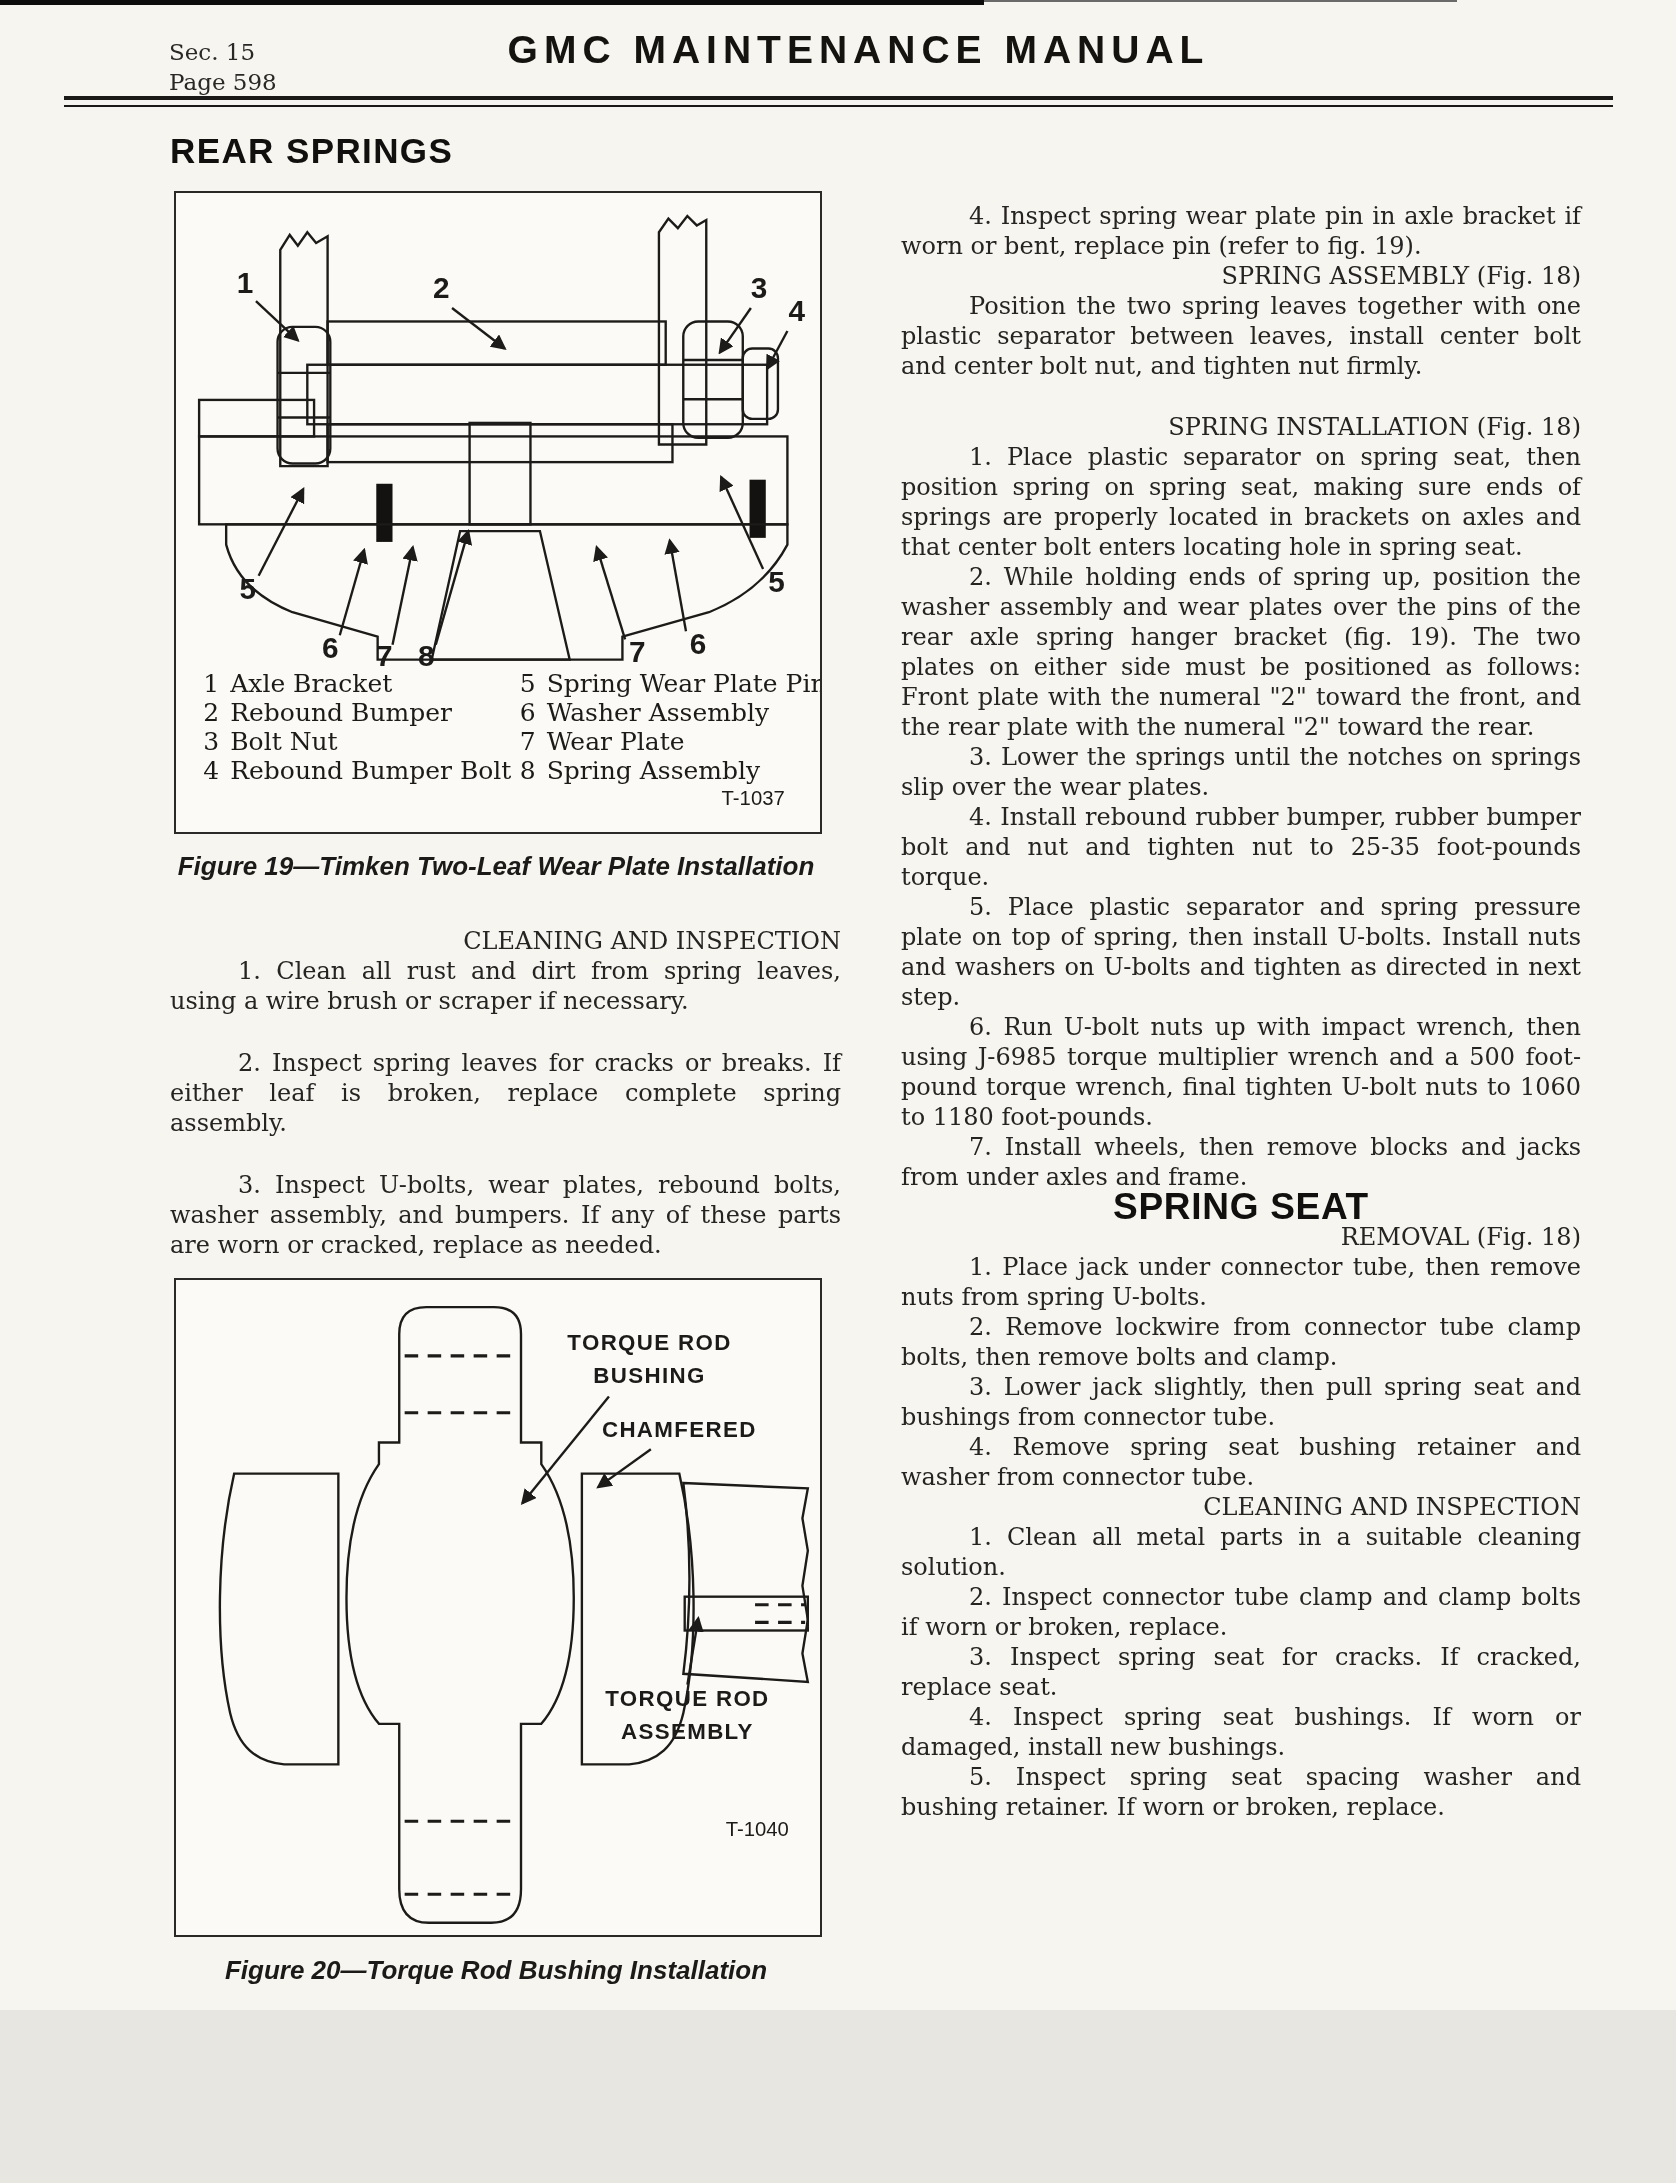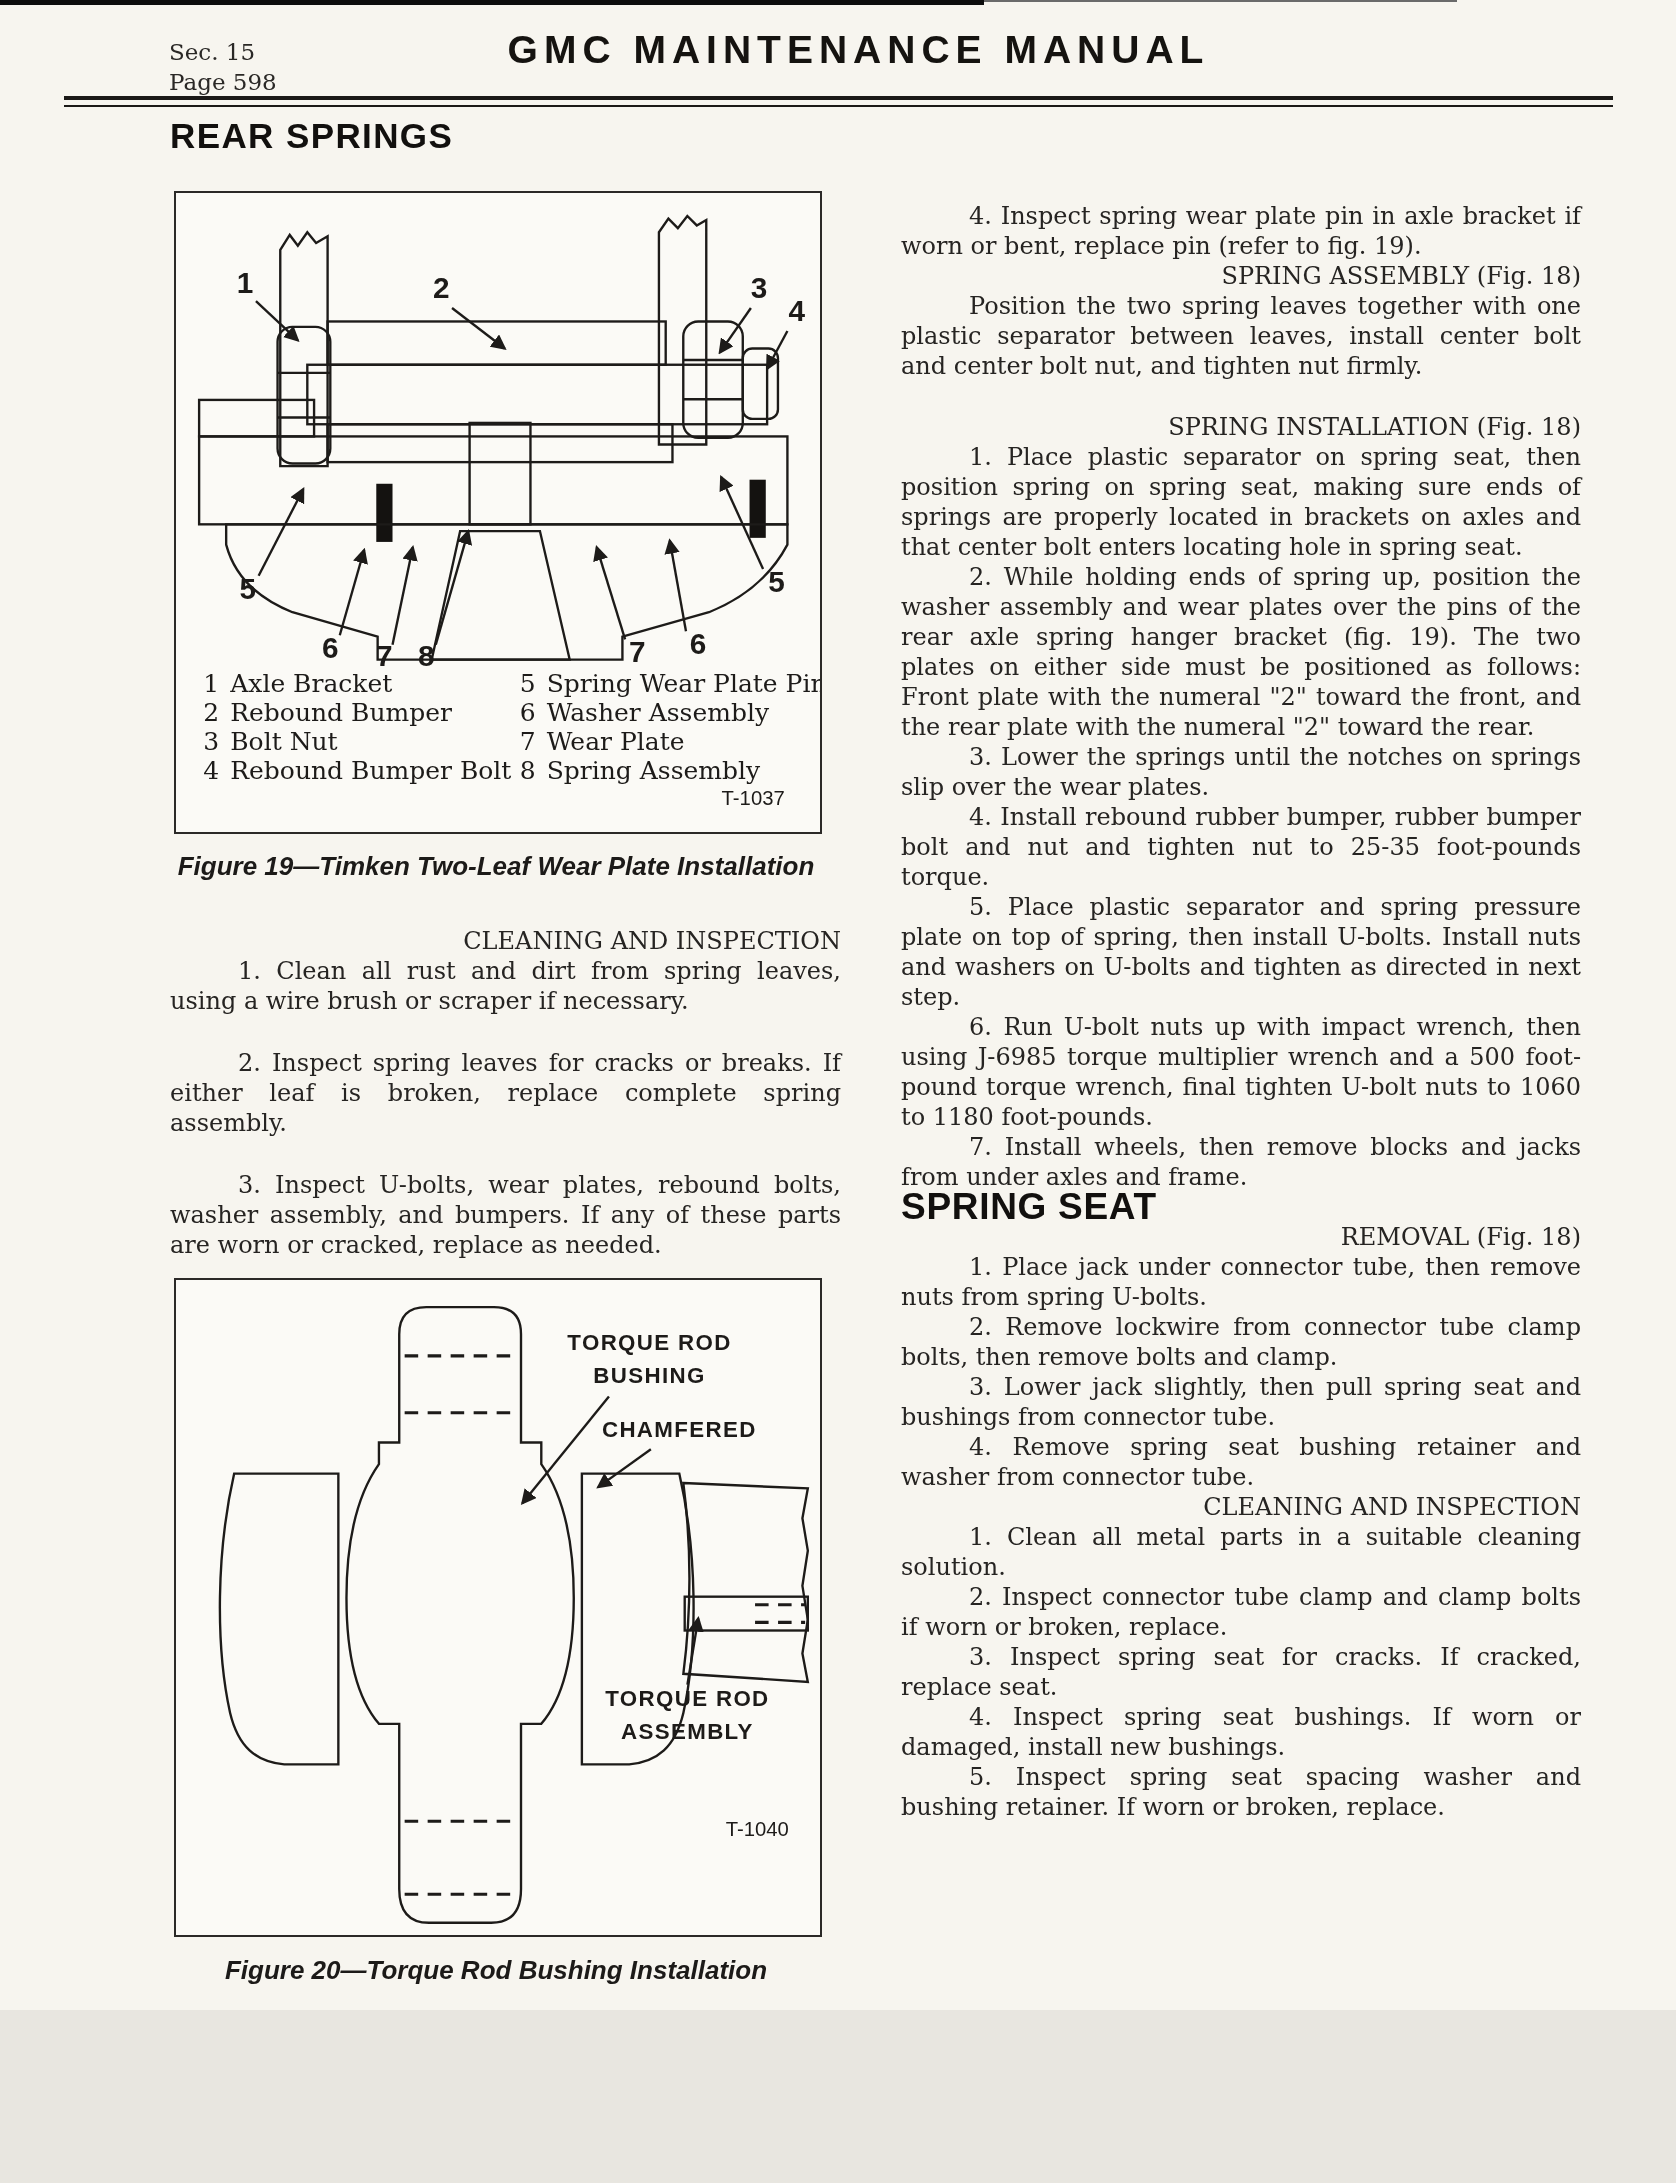--- a/index.html
+++ b/index.html
@@ -9,36 +9,36 @@
 
   .scan-strip{position:absolute;top:0;left:0;width:984px;height:4.7px;background:#0d0d0d;}
   .scan-strip2{position:absolute;top:0;left:984px;width:473px;height:2px;background:#6a6a6a;}
 
   .hdr-left{position:absolute;left:169px;top:37px;font-size:23px;line-height:30px;color:#2a2826;}
   .hdr-title{position:absolute;left:calc(50% + 20px);transform:translateX(-50%);top:28px;
     font-size:39px;font-weight:bold;letter-spacing:6px;color:#151310;white-space:nowrap;}
   .hdr-rule{position:absolute;left:64px;right:64px;top:96px;height:4.7px;
     border-top:4.7px solid #1b1917;border-bottom:2px solid #1b1917;}
 
-  .rear-springs{position:absolute;left:170px;top:116px;font-size:35px;font-weight:bold;
+  .rear-springs{position:absolute;left:170px;top:131px;font-size:35px;font-weight:bold;
     letter-spacing:1.4px;color:#12100e;}
 
   .figbox{position:absolute;left:174px;width:644px;background:#fbfaf6;border:2px solid #2b2927;}
   .figbox svg{display:block;}
   .figcap{position:absolute;left:174px;width:644px;text-align:center;
     font-size:26px;font-weight:bold;font-style:italic;color:#1c1a18;}
 
   .col{position:absolute;font-size:24px;line-height:30px;text-align:justify;color:#262422;}
   .col p{margin:0;}
   .col p.step{text-indent:68px;}
   .col p.gap{margin-top:32px;}
   .shead{margin-top:23px;margin-bottom:5.4px;text-align:right;}
   .shead.first{margin-top:0;}
   .bighead{font-family:"Liberation Sans","DejaVu Sans",sans-serif;font-size:37px;font-weight:bold;
-    letter-spacing:0.7px;text-align:left;margin:32px 0 23px 0;color:#12100e;}
+    letter-spacing:0.7px;text-align:center;margin:32px 0 23px 0;color:#12100e;}
 
   .leftcol{left:170px;top:926px;width:671px;}
   .rightcol{left:901px;top:201px;width:680px;}
 
   svg text{fill:#1d1b19;}
   .callout{font-family:"Liberation Sans","DejaVu Sans",sans-serif;font-size:44px;font-weight:bold;}
   .legend{font-family:"DejaVu Serif","Liberation Serif",serif;font-size:37px;}
   .tcode{font-family:"Liberation Sans","DejaVu Sans",sans-serif;font-size:30px;}
   .figlabel{font-family:"Liberation Sans","DejaVu Sans",sans-serif;font-size:33px;letter-spacing:2px;font-weight:bold;}
   .ln{stroke:#1d1b19;stroke-width:3.5;fill:none;}

